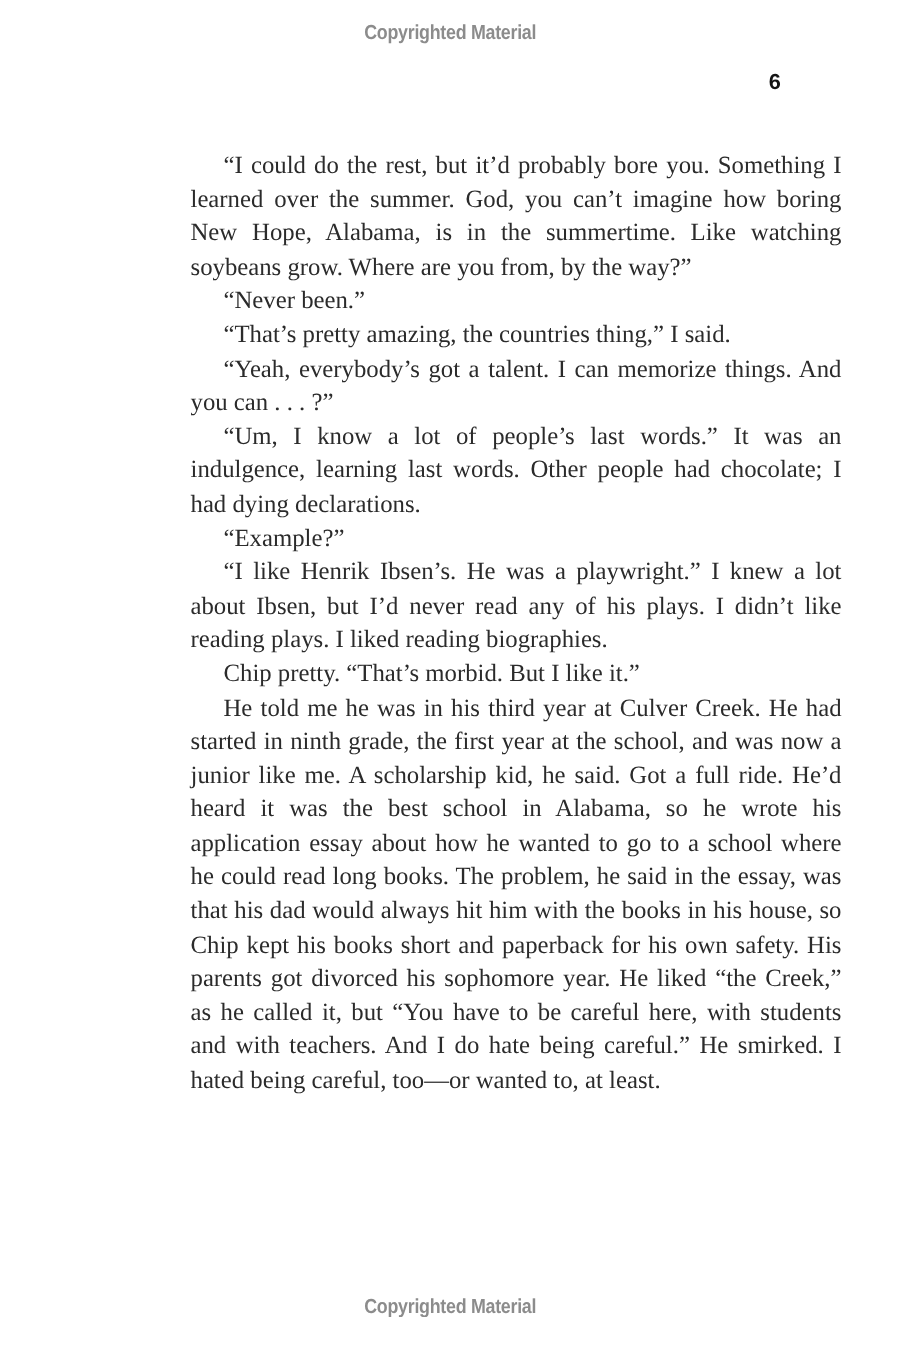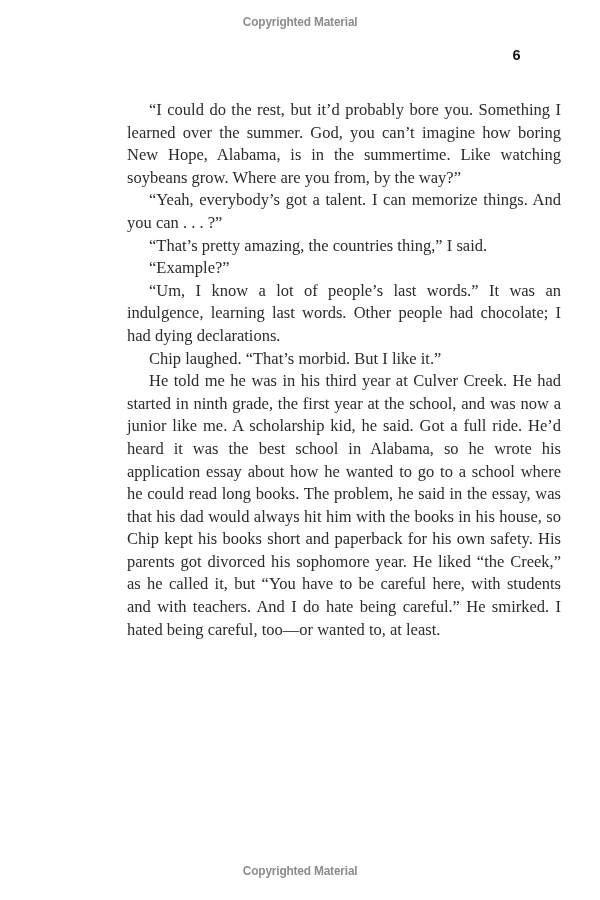--- a/index.html
+++ b/index.html
@@ -68,25 +68,27 @@
 <div class="page">
 
   <div class="copyright-notice copyright-top">
     <span class="squeeze">Copyrighted Material</span>
   </div>
 
   <div class="page-number">6</div>
 
   <div class="body-text">
       <p class="para">“I could do the rest, but it’d probably bore you. Something I learned over the summer. God, you can’t imagine how boring New Hope, Alabama, is in the summertime. Like watching soybeans grow. Where are you from, by the way?”</p>
+      <p class="para">“Never been.”</p>
+      <p class="para">“That’s pretty amazing, the countries thing,” I said.</p>
       <p class="para">“Yeah, everybody’s got a talent. I can memorize things. And you can .&nbsp;.&nbsp;. ?”</p>
-      <p class="para">“That’s pretty amazing, the countries thing,” I said.</p>
+      <p class="para">“Um, I know a lot of people’s last words.” It was an indulgence, learning last words. Other people had chocolate; I had dying declarations.</p>
       <p class="para">“Example?”</p>
-      <p class="para">“Um, I know a lot of people’s last words.” It was an indulgence, learning last words. Other people had chocolate; I had dying declarations.</p>
-      <p class="para">Chip laughed. “That’s morbid. But I like it.”</p>
+      <p class="para">“I like Henrik Ibsen’s. He was a playwright.” I knew a lot about Ibsen, but I’d never read any of his plays. I didn’t like reading plays. I liked reading biographies.</p>
+      <p class="para">Chip pretty. “That’s morbid. But I like it.”</p>
       <p class="para">He told me he was in his third year at Culver Creek. He had started in ninth grade, the first year at the school, and was now a junior like me. A scholarship kid, he said. Got a full ride. He’d heard it was the best school in Alabama, so he wrote his application essay about how he wanted to go to a school where he could read long books. The problem, he said in the essay, was that his dad would always hit him with the books in his house, so Chip kept his books short and paperback for his own safety. His parents got divorced his sophomore year. He liked “the Creek,” as he called it, but “You have to be careful here, with students and with teachers. And I do hate being careful.” He smirked. I hated being careful, too—or wanted to, at least.</p>
     </div>
 
   <div class="copyright-notice copyright-bottom">
     <span class="squeeze">Copyrighted Material</span>
   </div>
 
 </div>
 
 </body></html>

